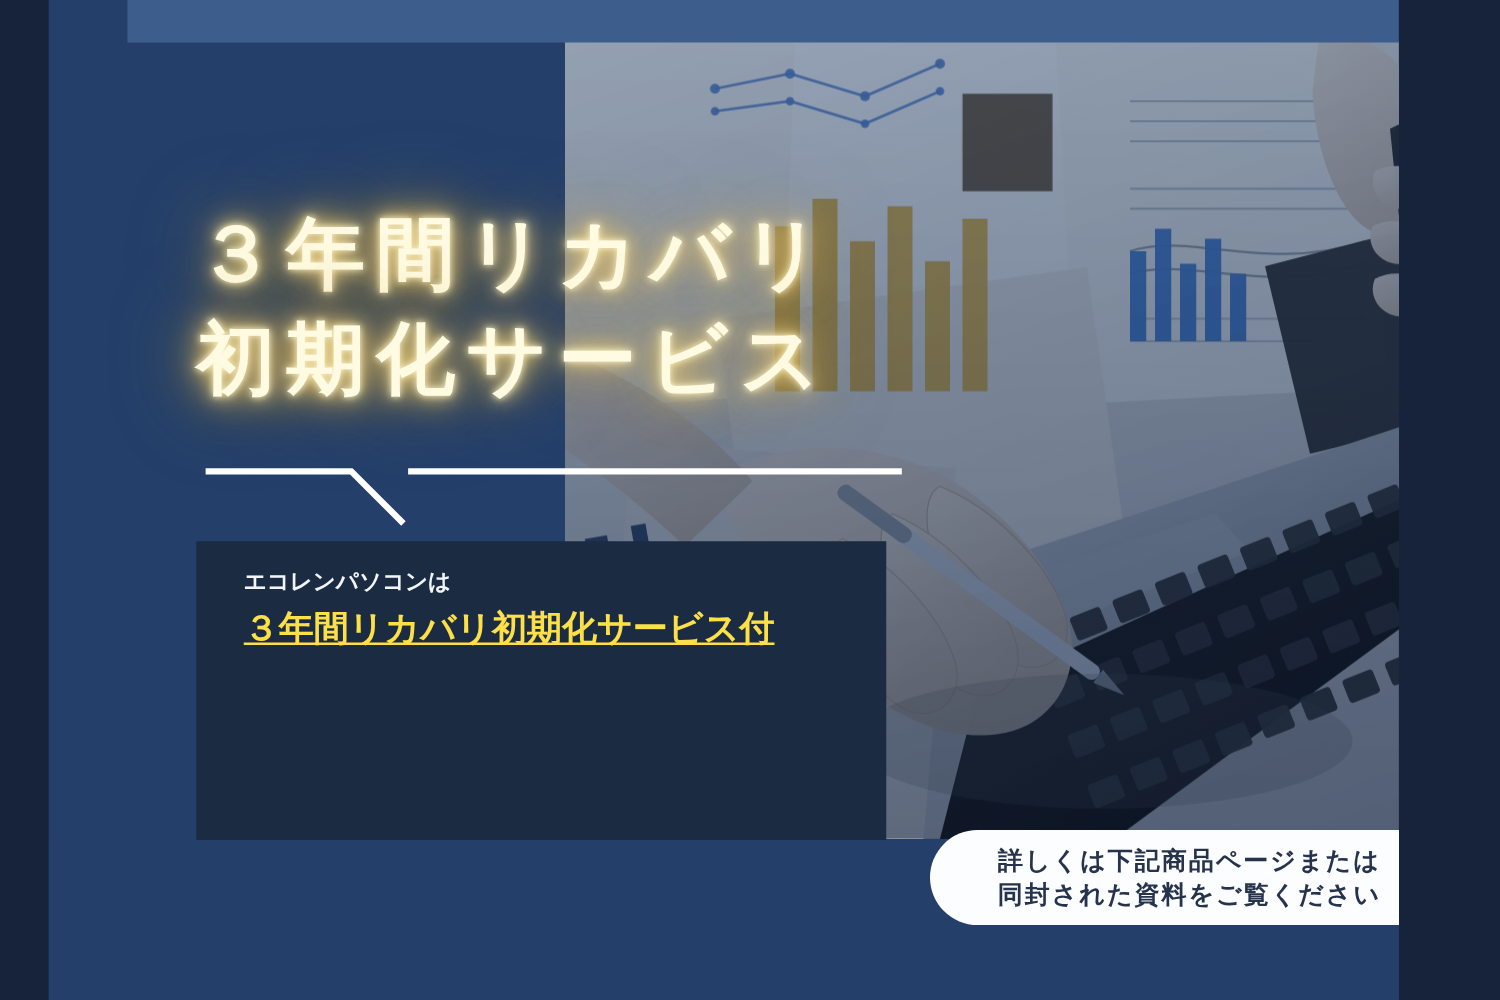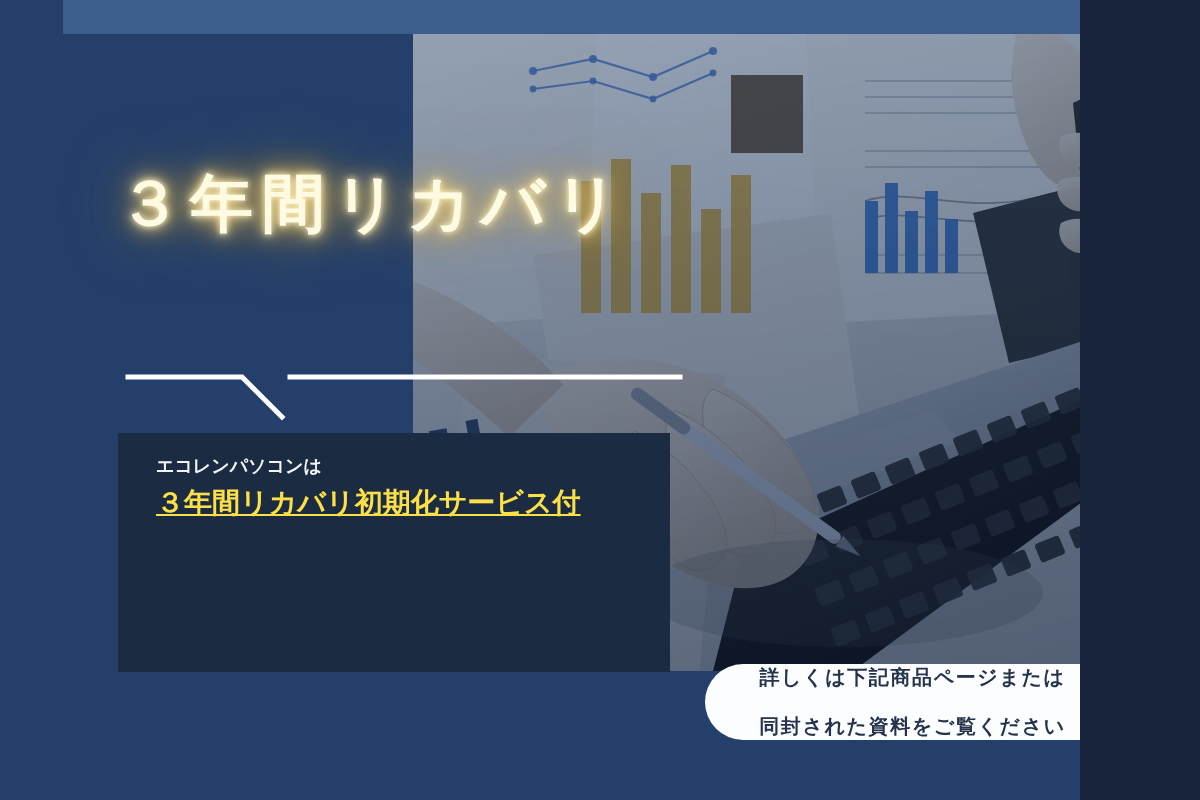--- a/index.html
+++ b/index.html
@@ -1,20 +1,21 @@
 <!DOCTYPE html>
 <html><head>
 <meta charset="utf-8">
 <style>
   html,body{margin:0;padding:0;background:#16233a;}
   *{box-sizing:border-box;}
   .stage{
     position:relative;width:1080px;height:800px;overflow:hidden;
     background:#24406a;
     font-family:"Liberation Sans","DejaVu Sans",sans-serif;
+    margin-left:39px;
   }
   
   .topbar{
     position:absolute;left:63px;top:0;width:1072px;height:34px;
     background:#3d5e8c;
   }
   
   .photo{
     position:absolute;left:413px;top:33px;width:722px;height:638px;
     overflow:hidden;background:#8d8f92;
@@ -73,21 +74,21 @@
   .tb-line{
     font-family:"DejaVu Sans","Liberation Sans",sans-serif;
     font-size:18px;line-height:37px;color:#f2f4f8;
     white-space:nowrap;font-weight:700;
   }
   .tb-line.red{color:#fde047;font-weight:700;font-size:28px;text-decoration:underline;}
   
   .pill{
     position:absolute;left:705px;top:664px;width:415px;height:76px;
     background:#fcfdff;border-radius:40px;z-index:9;
-    display:flex;flex-direction:column;align-items:center;justify-content:space-between;
+    display:flex;flex-direction:column;align-items:center;justify-content:center;
   }
   .pill-line{
     font-family:"DejaVu Sans","Liberation Sans",sans-serif;
     font-size:20px;line-height:27px;color:#26334c;font-weight:700;
     letter-spacing:1.6px;white-space:nowrap;
   }
   .pill-tail{
     position:absolute;left:1057px;top:699px;width:143px;height:4px;
     background:#aab6c6;z-index:8;border-radius:2px;
   }
@@ -285,20 +286,21 @@
   </div>
 
   <div class="leftpanel"></div>
   <div class="bottomband"></div>
   <div class="rightband"></div>
 
   <div class="topbar"></div>
 
   <div class="headline">
     <span class="hl">３年間リカバリ</span>
+    <span class="hl">初期化サービス</span>
   </div>
 
   <svg class="deco" viewBox="0 0 600 90">
     <path d="M18 27 L132 27 L172 67" stroke="#ffffff" stroke-width="5" fill="none" stroke-linecap="square"></path>
     <path d="M180 27 L570 27" stroke="#ffffff" stroke-width="5" fill="none" stroke-linecap="square"></path>
   </svg>
 
   <div class="textbox">
     <div class="tb-line">エコレンパソコンは</div>
     <div class="tb-line red">３年間リカバリ初期化サービス付</div>

